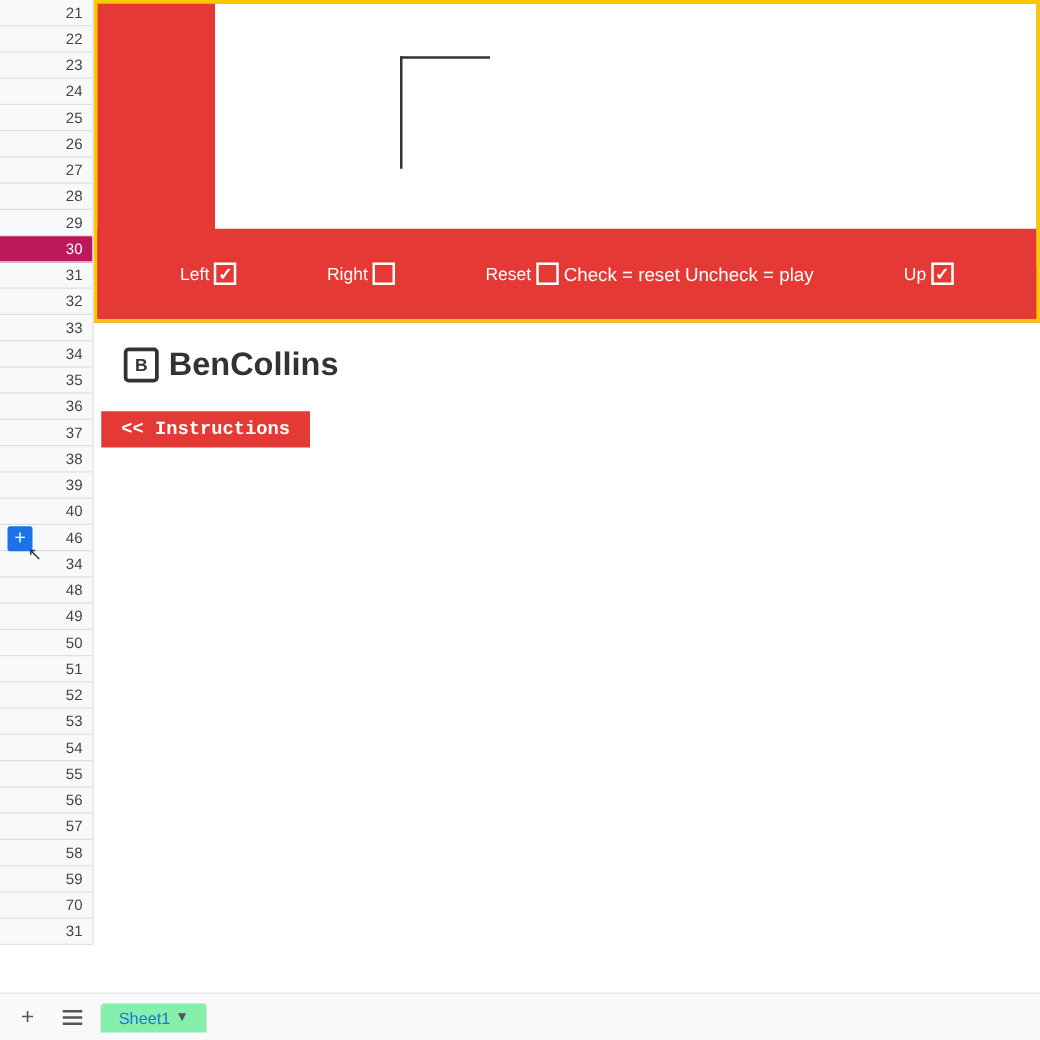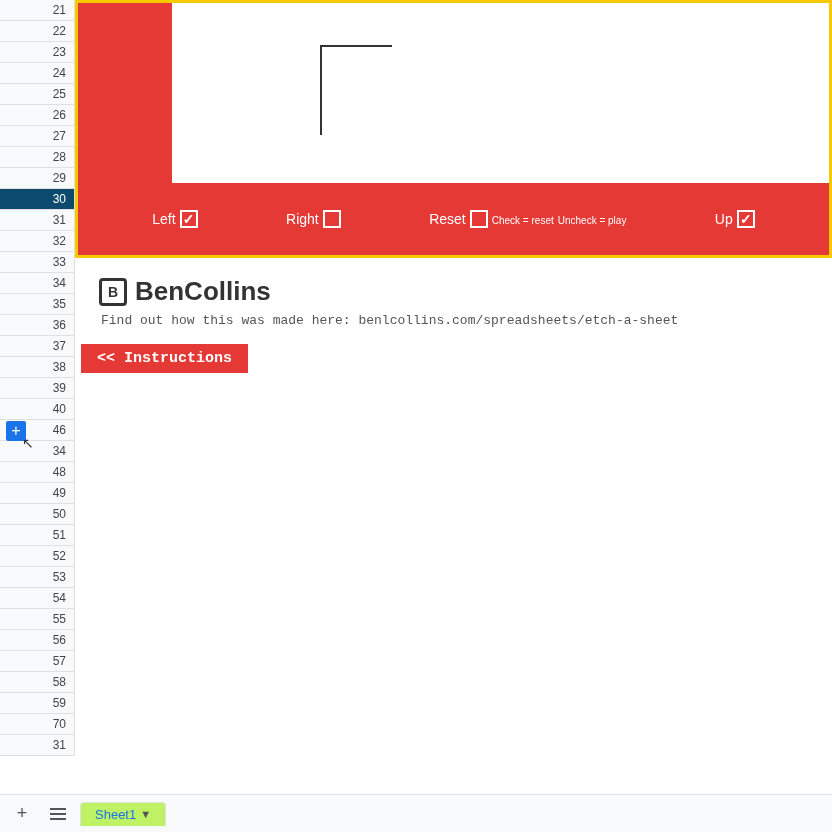--- a/index.html
+++ b/index.html
@@ -34,21 +34,21 @@
       align-items: center;
       justify-content: flex-end;
       padding-right: 8px;
       font-size: 12px;
       color: #444;
       border-bottom: 1px solid #e0e0e0;
       font-family: Arial, sans-serif;
     }
 
     .row-number.selected {
-      background: #0c4a6e;
+      background: #be185d;
       color: white;
     }
 
     
     .main-content {
       flex: 1;
       overflow: hidden;
       position: relative;
       background: #fff;
     }
@@ -132,21 +132,21 @@
     }
 
     .reset-info {
       display: flex;
       flex-direction: row;
       align-items: center;
     }
 
     .reset-text {
       color: white;
-      font-size: 10px;
+      font-size: 15px;
       font-family: Arial, sans-serif;
       margin-top: 2px;
       text-align: right;
     }
 
     
     .brand-section {
       padding: 18px 24px 8px 24px;
     }
 
@@ -227,21 +227,21 @@
       width: 28px;
       height: 28px;
       display: flex;
       align-items: center;
       justify-content: center;
       cursor: pointer;
       color: #555;
     }
 
     .sheet-tab {
-      background: #bef264;
+      background: #86efac;
       border: 1px solid #e0e0e0;
       border-bottom: none;
       padding: 4px 14px;
       font-size: 13px;
       color: #1a73e8;
       cursor: pointer;
       border-radius: 4px 4px 0 0;
       display: flex;
       align-items: center;
       gap: 4px;
@@ -372,21 +372,20 @@
       </div>
     </div>
 
     <div class="brand-section">
       <div class="brand-logo">
         <div class="brand-icon">
           <span>B</span>
         </div>
         <span class="brand-name">BenCollins</span>
       </div>
-      <div class="brand-tagline">Find out how this was made here: benlcollins.com/spreadsheets/etch-a-sheet</div>
     </div>
 
     <div class="instructions-area">
       <button class="instructions-btn">&lt;&lt; Instructions</button>
     </div>
 
   </div>
 </div>
 
 <div class="bottom-bar">

